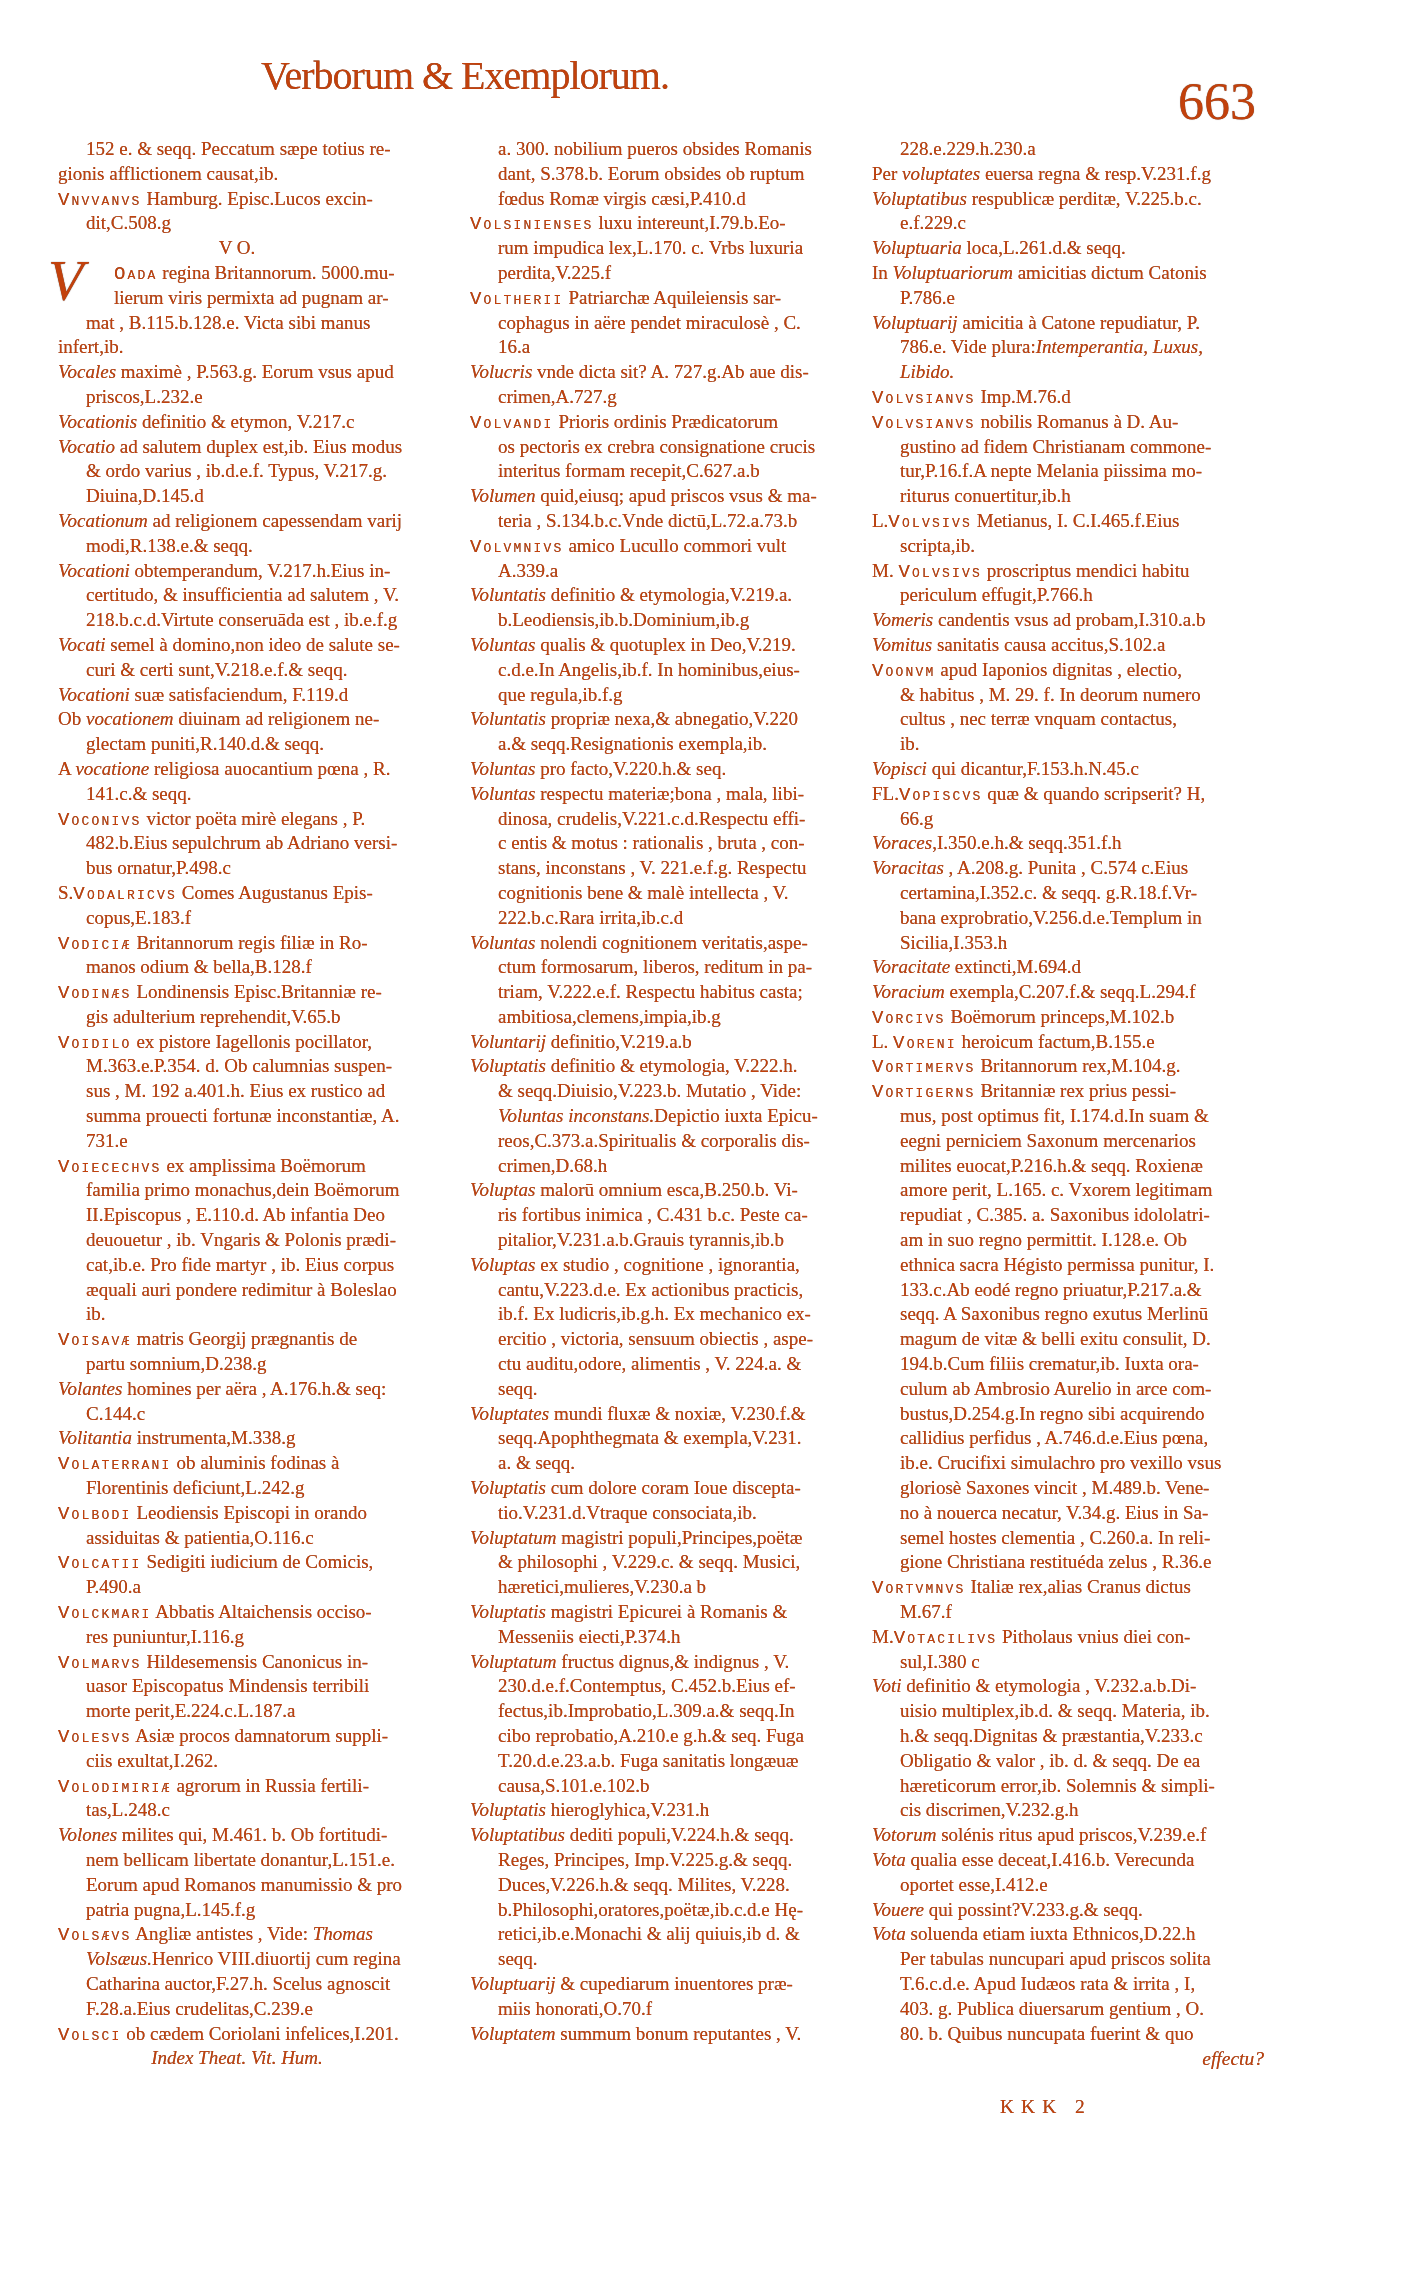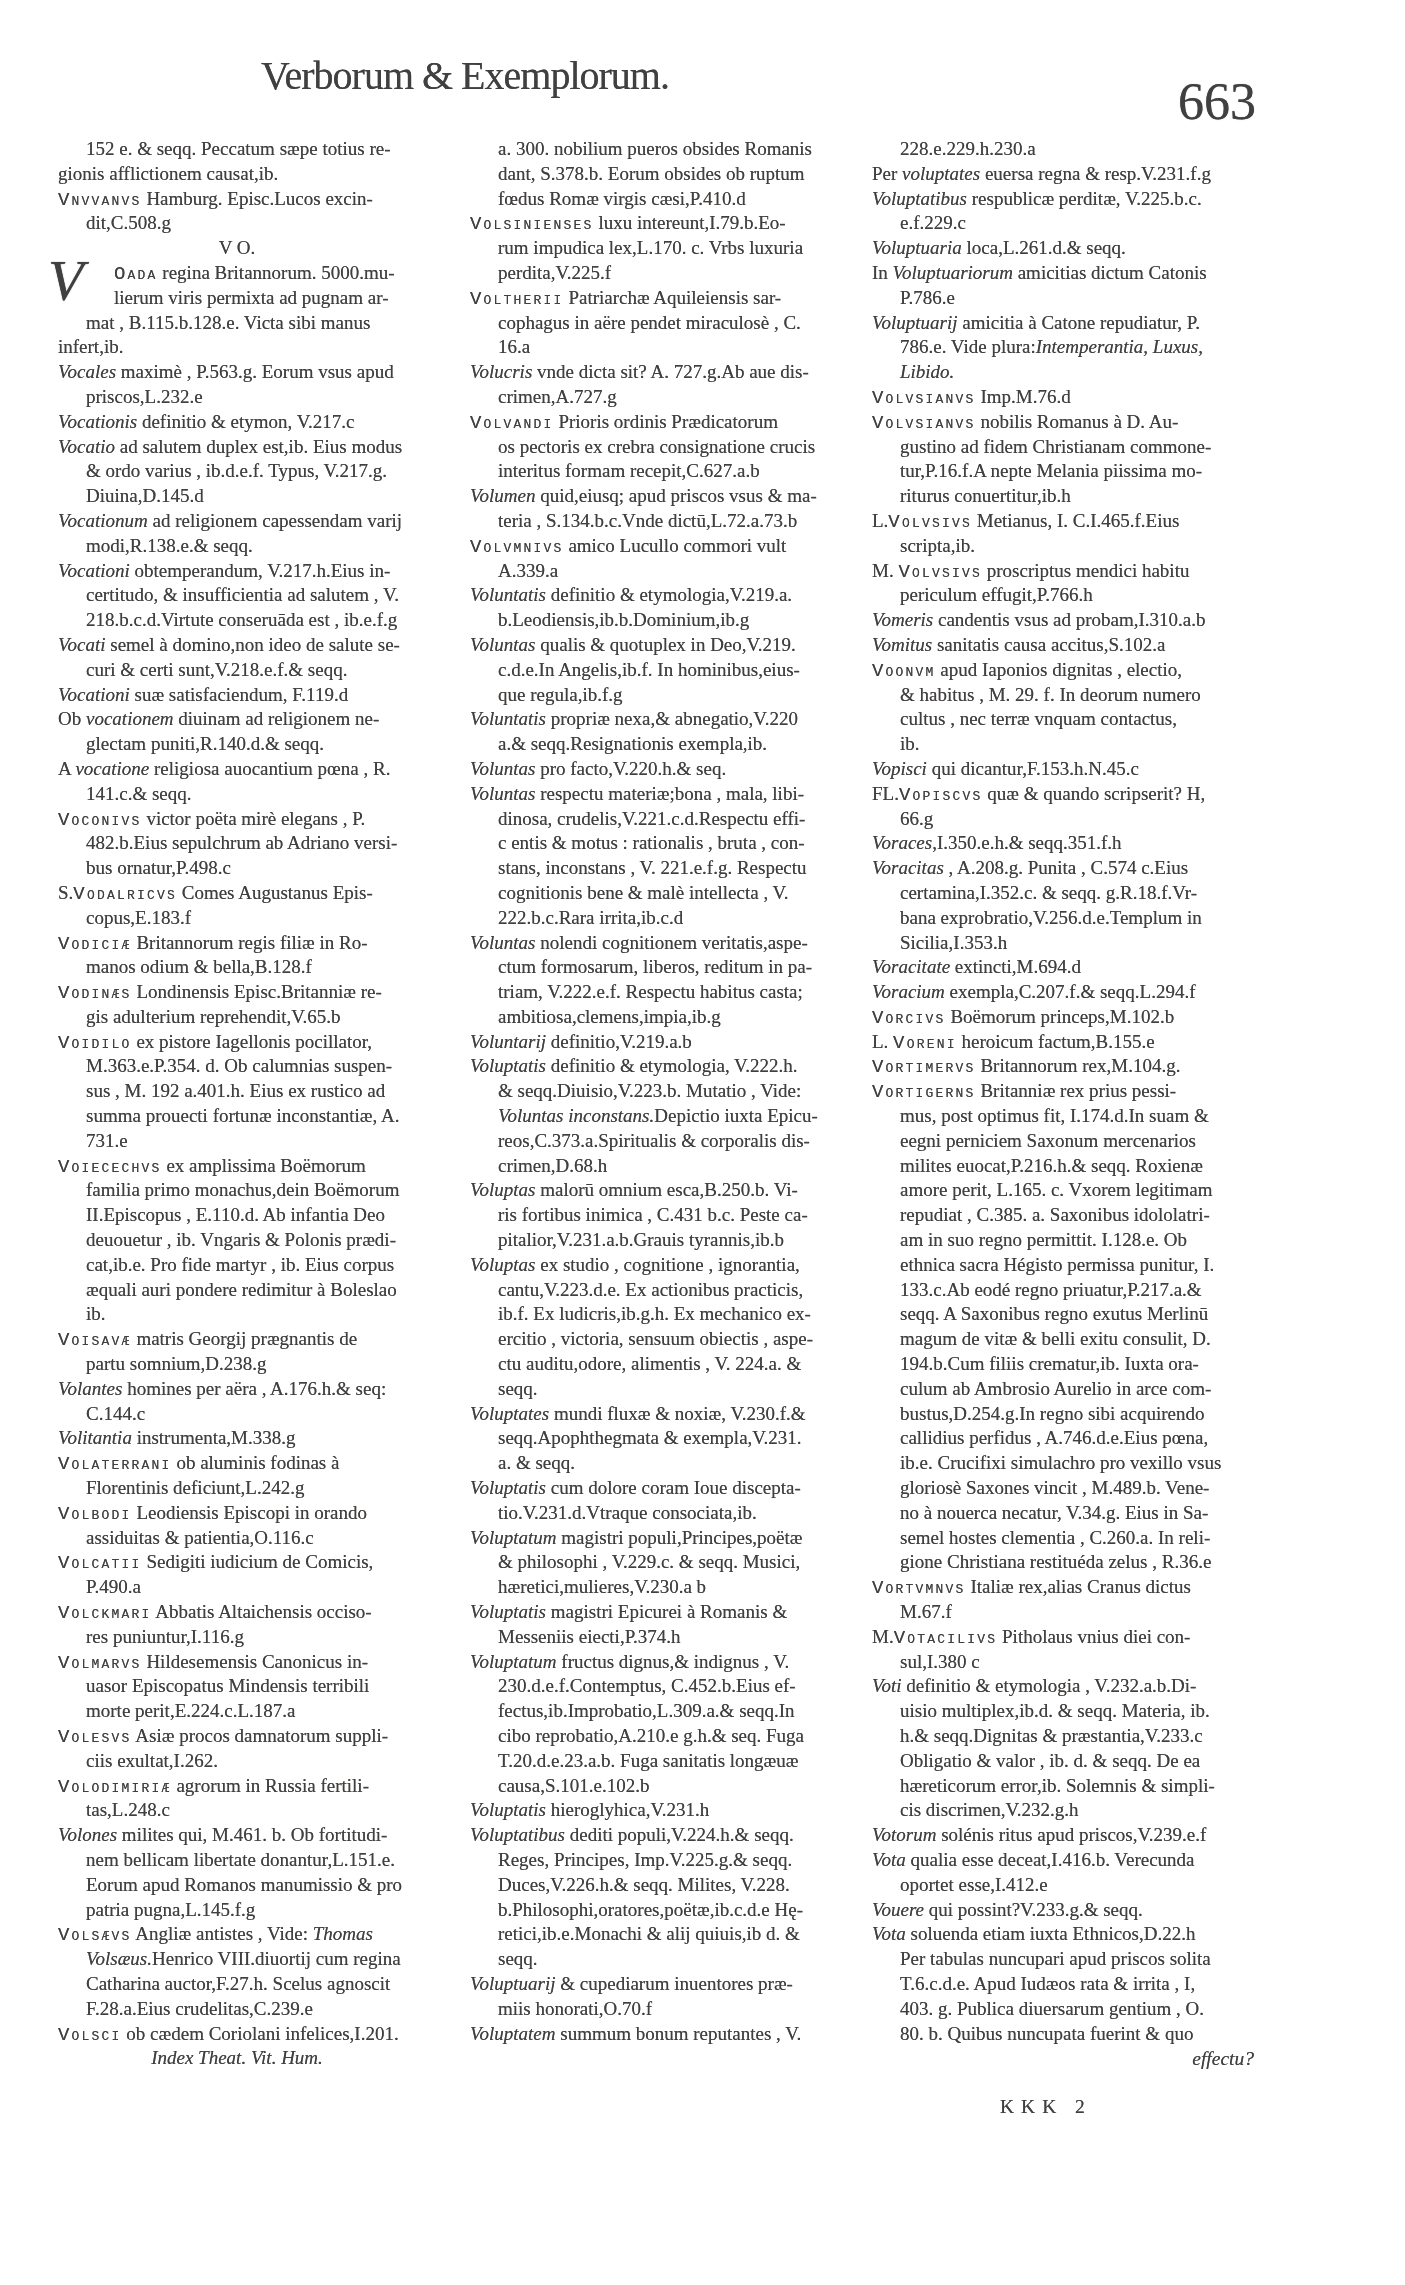--- a/index.html
+++ b/index.html
@@ -1,21 +1,21 @@
 <!DOCTYPE html>
 <html><head>
 <meta charset="utf-8">
 <style>
   html,body{margin:0;padding:0;background:#ffffff;}
   .page{
     position:relative;
     width:1405px;height:2285px;
     background:#ffffff;
     font-family:"Liberation Serif","DejaVu Serif",serif;
-    color:#404040;
+    color:#c2410c;
     overflow:hidden;
   }
   .running-header{
     position:absolute;left:60px;top:52px;width:810px;
     text-align:center;
     font-size:40px;letter-spacing:-1px;
     text-shadow:0 0 .6px rgba(20,12,6,.65);
     white-space:nowrap;
   }
   .page-number{
@@ -40,21 +40,21 @@
     position:absolute;left:48px;top:252px;
     font-size:58px;line-height:1;font-style:italic;
     text-shadow:0 0 1px rgba(25,15,8,.8);
   }
   .footer-row{
     position:absolute;left:872px;top:2047px;width:398px;
     font-size:19.5px;line-height:24.8px;
     text-shadow:0 0 .45px rgba(25,15,8,.6);
   }
   .footer-row .sig{position:absolute;left:128px;letter-spacing:7px;margin-top:48px;}
-  .footer-row .catch{position:absolute;right:16px;font-style:italic;}
+  .footer-row .catch{position:absolute;right:6px;font-style:italic;}
 </style>
 </head>
 <body>
 
 <div class="page">
   <div class="running-header">
     <span>Verborum &amp; Exemplorum.</span>
   </div>
   <div class="page-number">663</div>
 

